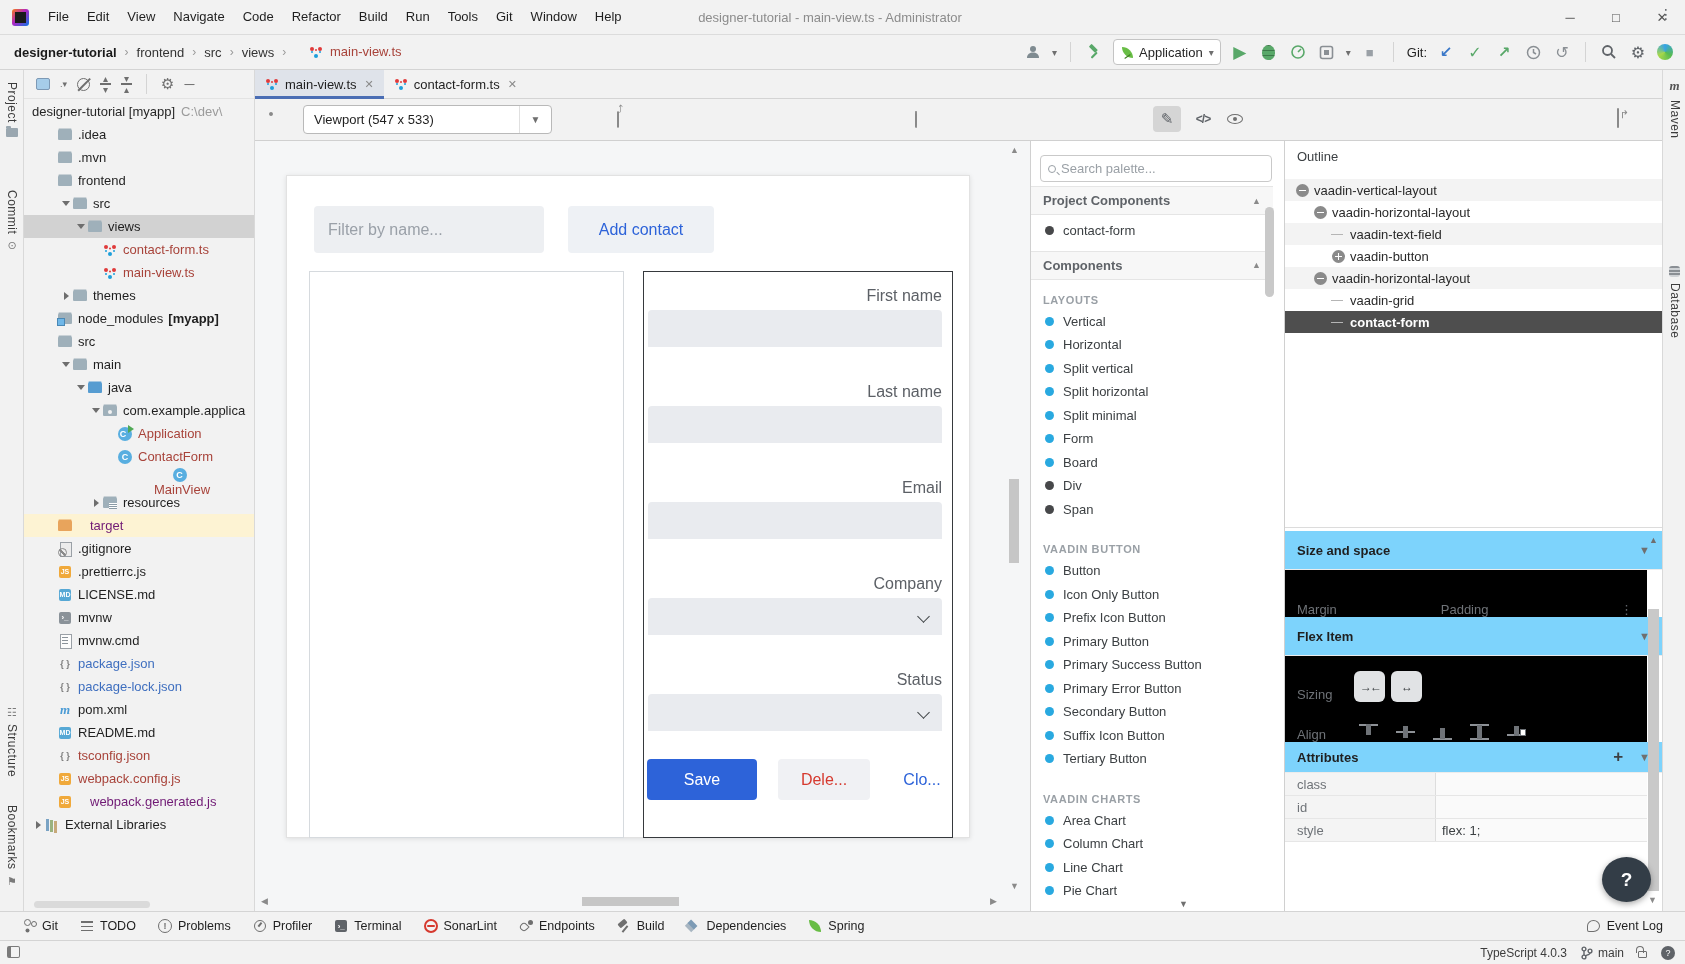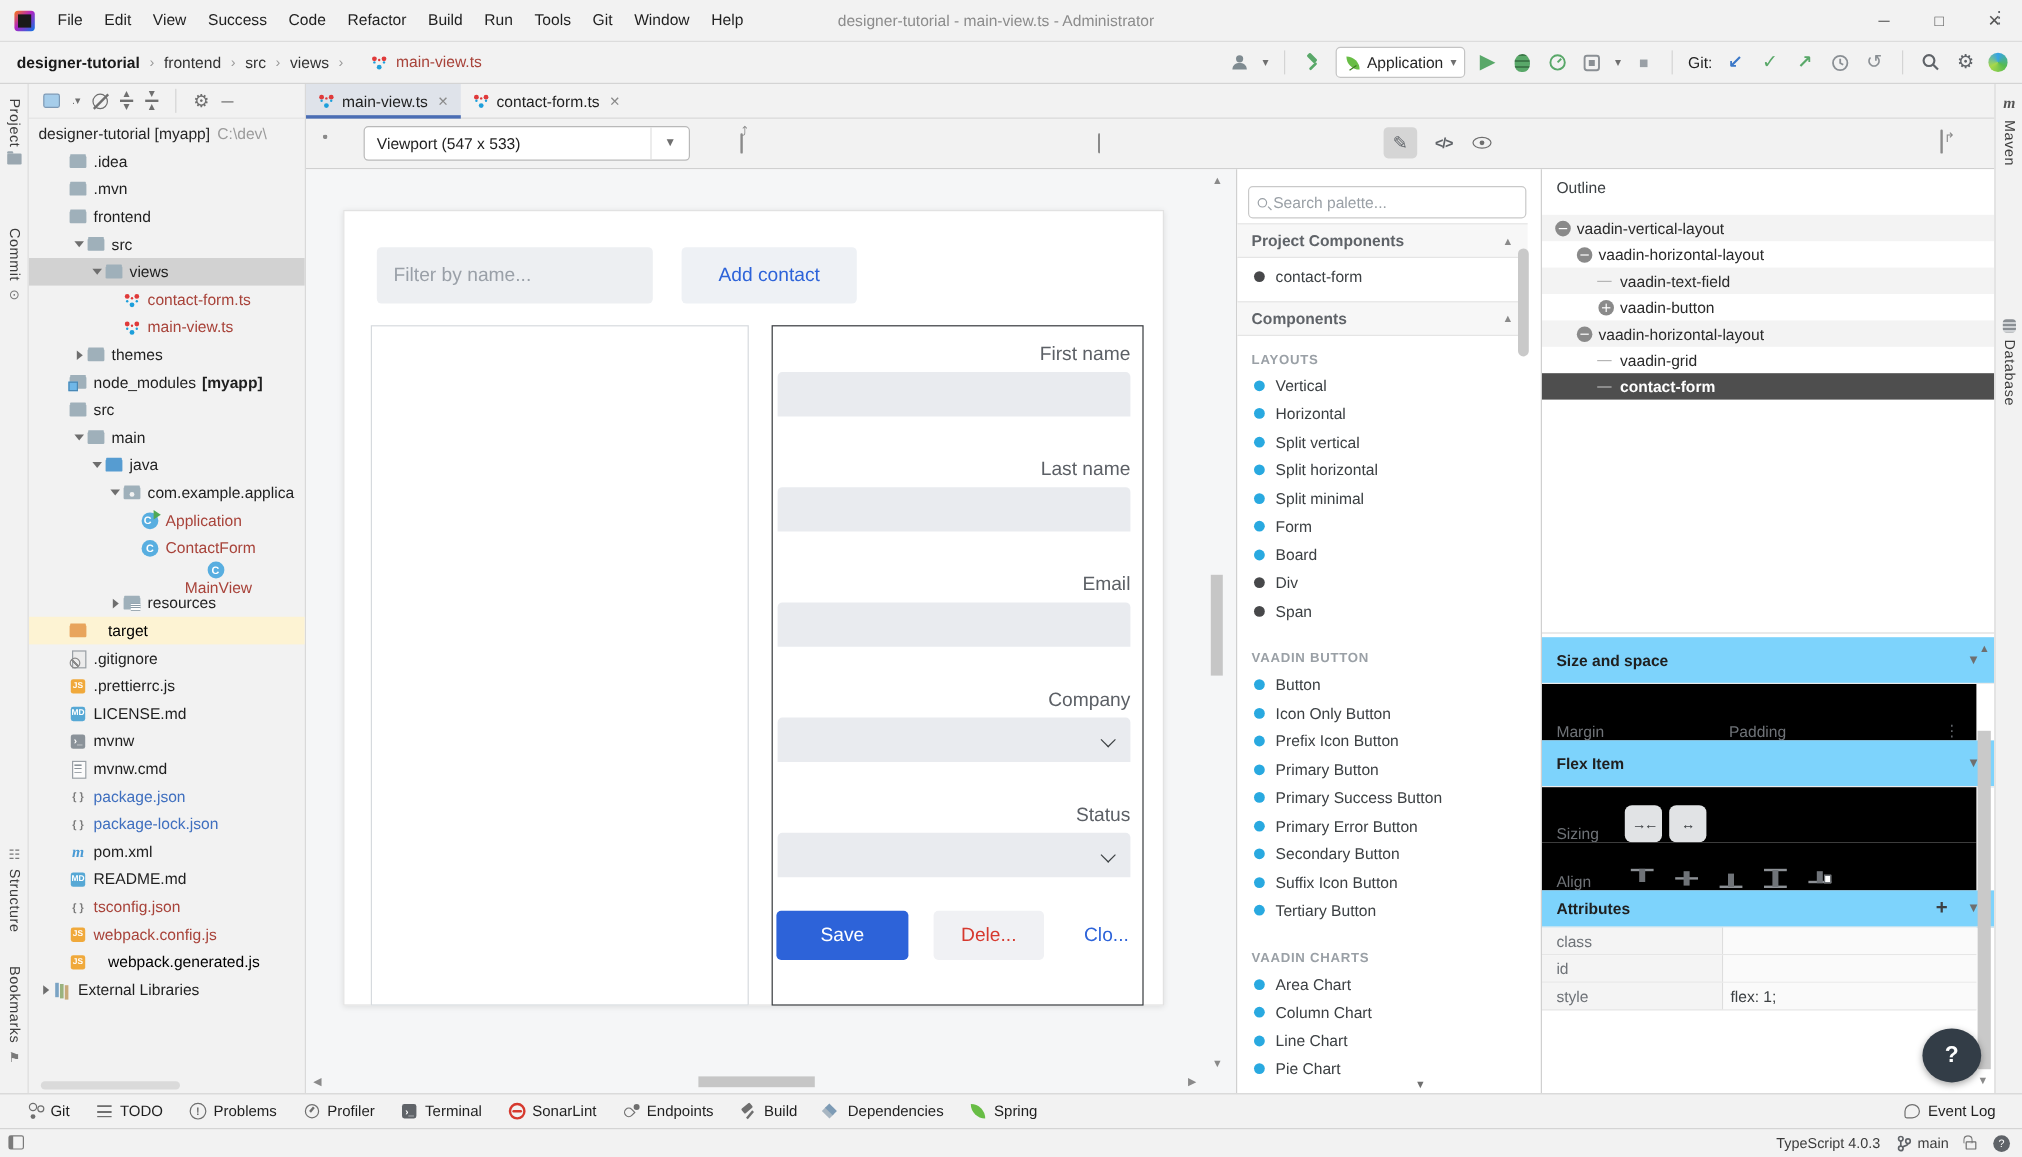--- a/index.html
+++ b/index.html
@@ -60,21 +60,21 @@
   #proj-root .rootname { font-weight:normal; }
   #proj-root .rootpath { color:#9b9b9b; margin-left:6px; }
   #ptree { width:100%; }
   .trow { height:23px; display:flex; align-items:center; white-space:nowrap; font-size:13px; color:#1f1f1f; }
   .trow .lbl { margin-left:5px; }
   .trow .sfx { font-weight:bold; margin-left:5px; }
   .row-sel { background:#d2d2d2; }
   .row-warm { background:#fdf3d3; }
   .c-red .lbl { color:#a8433a; }
   .c-blue .lbl { color:#3f6fbf; }
-  .c-gray .lbl { color:#000000;margin-left:17px; }
+  .c-gray .lbl { color:#701a75;margin-left:17px; }
   .chev { width:12px; display:inline-flex; justify-content:center; flex:none; }
   .chev-d::before { content:""; border-left:4px solid transparent; border-right:4px solid transparent; border-top:5px solid #6e6e6e; }
   .chev-r::before { content:""; border-top:4px solid transparent; border-bottom:4px solid transparent; border-left:5px solid #6e6e6e; }
   .tico { width:16px; height:14px; flex:none; position:relative; display:inline-flex; align-items:center; justify-content:center; }
   .ic-folder::before, .ic-folder-lib::before, .ic-folder-res::before, .ic-pkg::before {
     content:""; position:absolute; left:1px; top:2px; width:14px; height:10px; background:#9fb0ba; border-radius:1px; box-shadow:0 -2px 0 -0.5px #9fb0ba; }
   .ic-folder-src::before { content:""; position:absolute; left:1px; top:2px; width:14px; height:10px; background:#569cd1; border-radius:1px; box-shadow:0 -2px 0 -0.5px #569cd1; }
   .ic-folder-tgt::before { content:""; position:absolute; left:1px; top:2px; width:14px; height:10px; background:#e8a45c; border-radius:1px; box-shadow:0 -2px 0 -0.5px #e8a45c; }
   .ic-folder-lib::after { content:""; position:absolute; left:0; bottom:0; width:6px; height:6px; background:#6fb7e8; border:1px solid #4a88b5; }
   .ic-folder-res::after { content:""; position:absolute; right:1px; bottom:1px; width:8px; height:6px; background:repeating-linear-gradient(#fff 0 1px,#8a9aa5 1px 2px); }
@@ -108,21 +108,21 @@
   .vaadin-ic::before { content:""; position:absolute; left:1px; top:1px; width:4px; height:4px; border-radius:50%; background:#e03a3a; box-shadow:8px 0 0 #e03a3a, 4px 1px 0 -1px #e03a3a; }
   .vaadin-ic::after { content:""; position:absolute; left:5px; bottom:0; width:4px; height:4px; border-radius:50%; background:#1d9fdb; box-shadow:-4px -4px 0 -1px #1d9fdb, 4px -4px 0 -1px #1d9fdb; }
   #tab-kebab { position:absolute; right:12px; top:6px; color:#5f6368; font-size:14px; }
 
   
   #dtoolbar { position:absolute; left:255px; top:99px; width:1407px; height:42px; background:#f2f2f2; border-bottom:1px solid #d0d0d0; }
   .frame-ic { width:16px; height:16px; position:relative; }
   .frame-ic::before { content:""; position:absolute; inset:0; border:2px solid #8a8a8a; border-radius:2px;
     -webkit-mask:linear-gradient(#000 0 0) top/100% 5px no-repeat, linear-gradient(#000 0 0) bottom/100% 5px no-repeat, linear-gradient(#000 0 0) left/5px 100% no-repeat, linear-gradient(#000 0 0) right/5px 100% no-repeat;
             mask:linear-gradient(#000 0 0) top/100% 5px no-repeat, linear-gradient(#000 0 0) bottom/100% 5px no-repeat, linear-gradient(#000 0 0) left/5px 100% no-repeat, linear-gradient(#000 0 0) right/5px 100% no-repeat; }
-  #viewport-combo { position:absolute; left:48px; top:6px; width:272px; height:29px; background:#fff; border:1px solid #b9b9b9; border-radius:4px; display:flex; align-items:center; }
+  #viewport-combo { position:absolute; left:48px; top:6px; width:249px; height:29px; background:#fff; border:1px solid #b9b9b9; border-radius:4px; display:flex; align-items:center; }
   #viewport-combo .vtext { padding-left:10px; flex:1; color:#1f1f1f; }
   #viewport-combo .varrow { width:32px; height:100%; border-left:1px solid #e0e0e0; display:flex; align-items:center; justify-content:center; color:#6f6f6f; font-size:10px; }
   .rot-ic { width:17px; height:15px; border:1.5px solid #8a8a8a; border-radius:2px; position:relative; }
   .rot-ic::before { content:"⤴"; position:absolute; right:-5px; top:-9px; color:#8a8a8a; font-size:11px; }
   .bubble-ic { width:17px; height:15px; border:1.5px solid #8a8a8a; border-radius:50% 50% 50% 4px; }
   .mode-ic { width:28px; height:26px; border-radius:4px; display:flex; align-items:center; justify-content:center; color:#5f6368; font-size:15px; }
   .mode-ic.sel { background:#d5d5d5; }
   .code-ic { font-size:12px; font-weight:bold; letter-spacing:-1px; }
   .eye-ic { width:16px; height:10px; border:1.5px solid #6f6f6f; border-radius:50%; position:relative; }
   .eye-ic::after { content:""; position:absolute; left:4.5px; top:1.5px; width:4px; height:4px; border-radius:50%; background:#6f6f6f; }
@@ -241,21 +241,21 @@
 
 <div id="root">
 
   <div id="titlebar">
     <span class="app-logo"></span>
     <div class="flex">
 
     <span class="menu-item">File</span>
         <span class="menu-item">Edit</span>
         <span class="menu-item">View</span>
-        <span class="menu-item">Success</span>
+        <span class="menu-item">Navigate</span>
         <span class="menu-item">Code</span>
         <span class="menu-item">Refactor</span>
         <span class="menu-item">Build</span>
         <span class="menu-item">Run</span>
         <span class="menu-item">Tools</span>
         <span class="menu-item">Git</span>
         <span class="menu-item">Window</span>
         <span class="menu-item">Help</span>
       </div>
     <div id="win-title">designer-tutorial - main-view.ts - Administrator</div>

